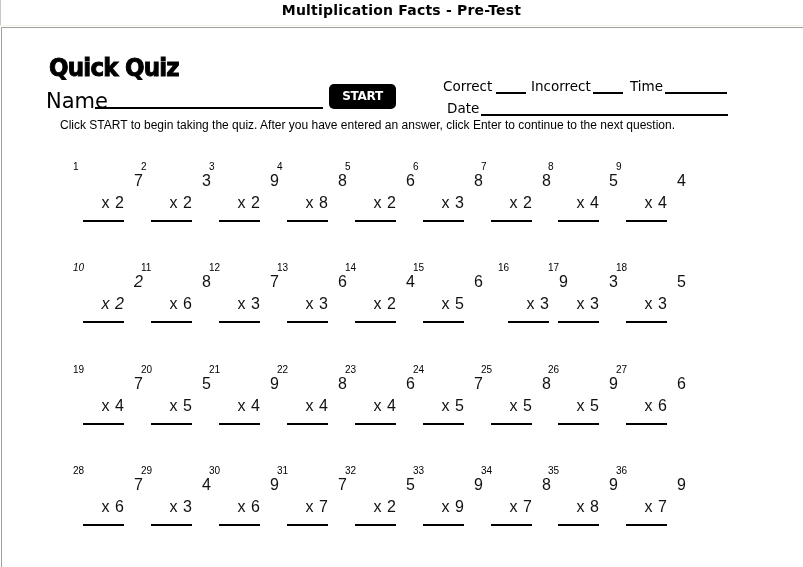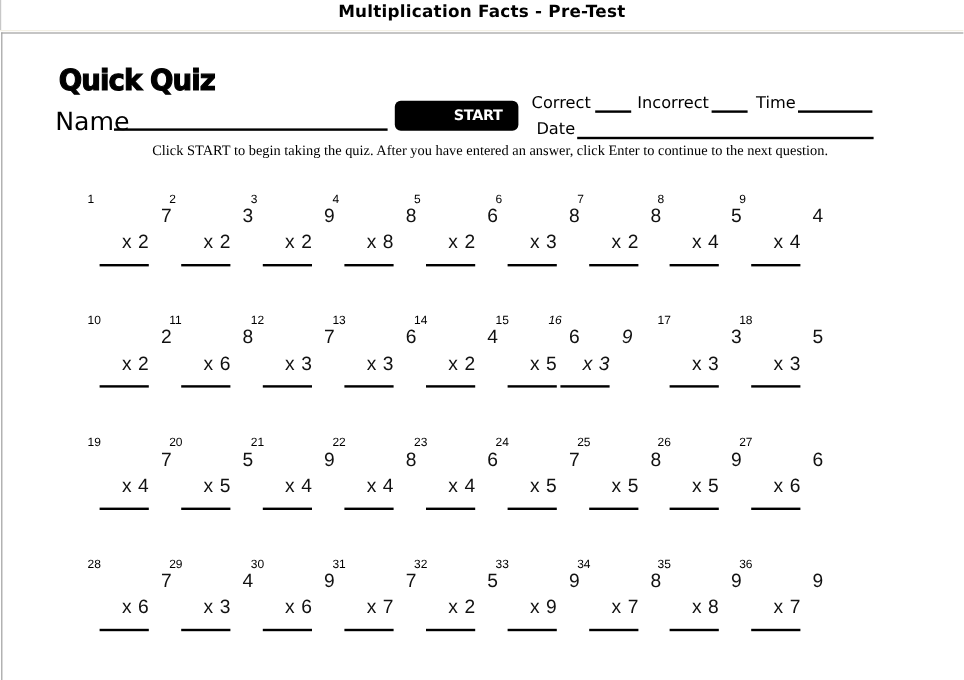--- a/index.html
+++ b/index.html
@@ -23,27 +23,27 @@
   .quiz-logo {
     position:absolute; left:49px; top:55px; font-family:"DejaVu Sans", sans-serif;
     font-weight:900; font-size:23px; letter-spacing:-0.8px; transform:scaleY(1.05);
     -webkit-text-stroke:0.9px #000;
   }
   .name-label { position:absolute; left:46px; top:89px; font-family:"DejaVu Sans", sans-serif; font-size:21px; }
   .name-line { position:absolute; left:95px; top:107px; width:228px; height:2px; background:#000; }
   .start-button {
     position:absolute; left:329px; top:84px; width:67px; height:25px; background:#000; color:#fff;
     border-radius:5px; text-align:center; line-height:25px; font-family:"DejaVu Sans", sans-serif;
-    font-weight:bold; font-size:12px; cursor:pointer; letter-spacing:-0.3px;padding-left:36px;
+    font-weight:bold; font-size:12px; cursor:pointer; letter-spacing:-0.3px;
   }
   .stat-label { position:absolute; font-family:"DejaVu Sans", sans-serif; font-size:13.5px; }
   .stat-line { position:absolute; height:2px; background:#000; }
   .instructions {
-    position:absolute; left:60px; top:118px; width:630px; text-align:right;
-    font-family:Liberation Serif, serif; font-size:12px; line-height:15px;
+    position:absolute; left:60px; top:118px; width:630px; text-align:left;
+    font-family:Liberation Sans, sans-serif; font-size:12px; line-height:15px;
   }
   .problem { position:absolute; width:70px; height:70px; }
   .problem .num { position:absolute; left:0; top:0; font-size:10px; font-family:"Liberation Sans", sans-serif; }
   .problem .top { position:absolute; right:0; top:11px; width:52px; text-align:right; font-size:16px; color:#111; }
   .problem .bottom { position:absolute; right:0; top:33px; width:60px; text-align:center; font-size:16px; color:#111; letter-spacing:0.5px; }
   .problem .answer-line { position:absolute; left:10px; top:59px; width:41px; height:2px; background:#000; cursor:text; }
 </style>
 </head>
 <body>
 
@@ -125,21 +125,21 @@
       <span class="top">5</span>
       <span class="bottom">x 4</span>
       <span class="answer-line"></span>
     </div>
     <div class="problem" style="left: 616px; top: 161px;">
       <span class="num">9</span>
       <span class="top">4</span>
       <span class="bottom">x 4</span>
       <span class="answer-line"></span>
     </div>
-    <div class="problem" style="left: 73px; top: 262px;">
+    <div class="problem" style="left: 73px; top: 262px; font-style: italic;">
       <span class="num">10</span>
       <span class="top">2</span>
       <span class="bottom">x 2</span>
       <span class="answer-line"></span>
     </div>
     <div class="problem" style="left: 141px; top: 262px;">
       <span class="num">11</span>
       <span class="top">8</span>
       <span class="bottom">x 6</span>
       <span class="answer-line"></span>
@@ -161,21 +161,21 @@
       <span class="top">4</span>
       <span class="bottom">x 2</span>
       <span class="answer-line"></span>
     </div>
     <div class="problem" style="left: 413px; top: 262px;">
       <span class="num">15</span>
       <span class="top">6</span>
       <span class="bottom">x 5</span>
       <span class="answer-line"></span>
     </div>
-    <div class="problem" style="left: 457px; top: 262px; font-style: italic;">
+    <div class="problem" style="left: 498px; top: 262px;">
       <span class="num">16</span>
       <span class="top">9</span>
       <span class="bottom">x 3</span>
       <span class="answer-line"></span>
     </div>
     <div class="problem" style="left: 548px; top: 262px;">
       <span class="num">17</span>
       <span class="top">3</span>
       <span class="bottom">x 3</span>
       <span class="answer-line"></span>

